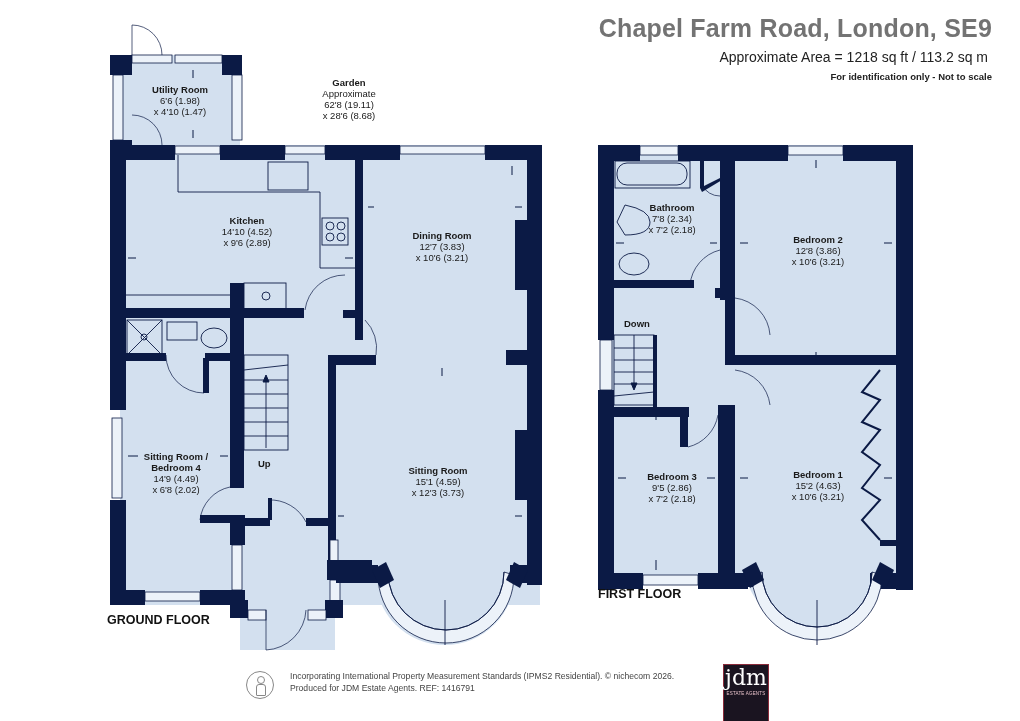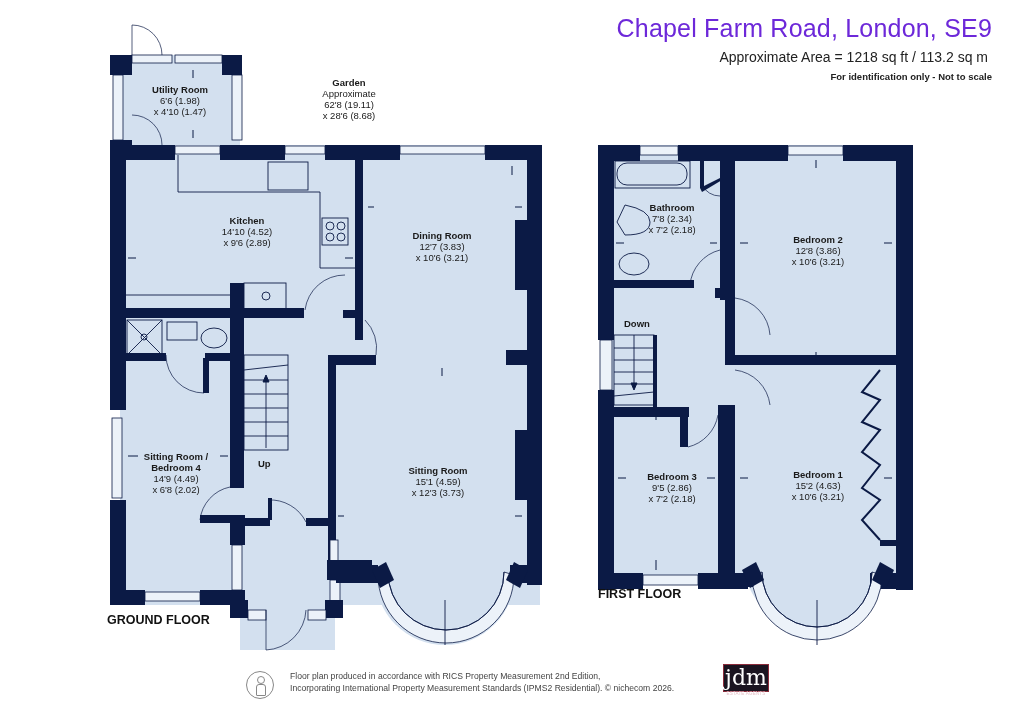--- a/index.html
+++ b/index.html
@@ -1,35 +1,35 @@
 <!DOCTYPE html>
 <html><head>
 <meta charset="utf-8">
 <style>
   html, body { margin:0; padding:0; background:#ffffff; }
   body { width:1020px; height:721px; position:relative; overflow:hidden;
          font-family:"Liberation Sans", sans-serif; color:#1a1a1a; }
-  .title { position:absolute; right:28px; top:14px; font-size:25px; font-weight:normal; color:#6d28d9; letter-spacing:0.2px; }
+  .title { position:absolute; right:28px; top:14px; font-size:25px; font-weight:bold; color:#737373; letter-spacing:0.2px; }
   .area { position:absolute; right:32px; top:49px; font-size:14px; color:#222; }
   .note { position:absolute; right:28px; top:71px; font-size:9.5px; color:#222;font-weight:bold; }
   svg.plan { position:absolute; left:0; top:0; }
   .wall { fill:#0b1a45; }
   .floor { fill:#d3e0ef; }
   .win { fill:#ecf2f9; stroke:#0b1a45; stroke-width:0.8; }
   .fix { fill:none; stroke:#0b1a45; stroke-width:0.9; }
   .swing { fill:none; stroke:#0b1a45; stroke-width:0.7; }
   .arrow { stroke:#0b1a45; stroke-width:1; fill:#0b1a45; }
   .rname { font-weight:bold; font-size:9.5px; fill:#1a1a1a; }
   .rdim { font-size:9.5px; fill:#1a1a1a; }
   .floorlabel { font-weight:bold; font-size:12.5px; fill:#111; }
   .footer { position:absolute; left:290px; top:670px; font-size:8.6px; color:#444; line-height:12px; }
   .person { position:absolute; left:246px; top:671px; width:26px; height:26px; border:1px solid #888; border-radius:50%; }
   .person:before { content:""; position:absolute; left:10px; top:4px; width:6px; height:6px; border:1px solid #888; border-radius:50%; }
   .person:after { content:""; position:absolute; left:9px; top:12px; width:8px; height:10px; border:1px solid #888; border-radius:3px 3px 1px 1px; }
-  .logo { position:absolute; left:723px; top:664px; width:46px; height:28px; background:#1a1420; border:1.5px solid #8a2b3a; box-sizing:border-box; text-align:center; }
+  .logo { position:absolute; left:723px; top:664px; width:46px; height:58px; background:#1a1420; border:1.5px solid #8a2b3a; box-sizing:border-box; text-align:center; }
   .logo .l1 { font-family:"DejaVu Serif", serif; color:#ffffff; font-size:22px; line-height:26px; }
   .logo .l2 { color:#e6c0c8; font-size:4.5px; line-height:6px; letter-spacing:0.2px; }
 </style>
 </head>
 <body>
 
 <div class="title">Chapel Farm Road, London, SE9</div>
 <div class="area">Approximate Area = 1218 sq ft / 113.2 sq m</div>
 <div class="note">For identification only - Not to scale</div>
 
@@ -279,19 +279,19 @@
     <text class="rdim" x="818" y="489" text-anchor="middle">15'2 (4.63)</text>
     <text class="rdim" x="818" y="500" text-anchor="middle">x 10'6 (3.21)</text>
 
     <text class="floorlabel" x="107" y="624">GROUND FLOOR</text>
     <text class="floorlabel" x="598" y="598">FIRST FLOOR</text>
   </g>
 </svg>
 
 <div class="person"></div>
 <div class="footer">
-  <div>Floor plan produced in accordance with RICS Property Measurement 2nd Edition,</div>
   <div>Incorporating International Property Measurement Standards (IPMS2 Residential).   © nichecom 2026.</div>
+  <div>Produced for JDM Estate Agents.   REF:  1416791</div>
 </div>
 <div class="logo">
   <div class="l1">jdm</div>
   <div class="l2">ESTATE AGENTS</div>
 </div>
 
 </body></html>

